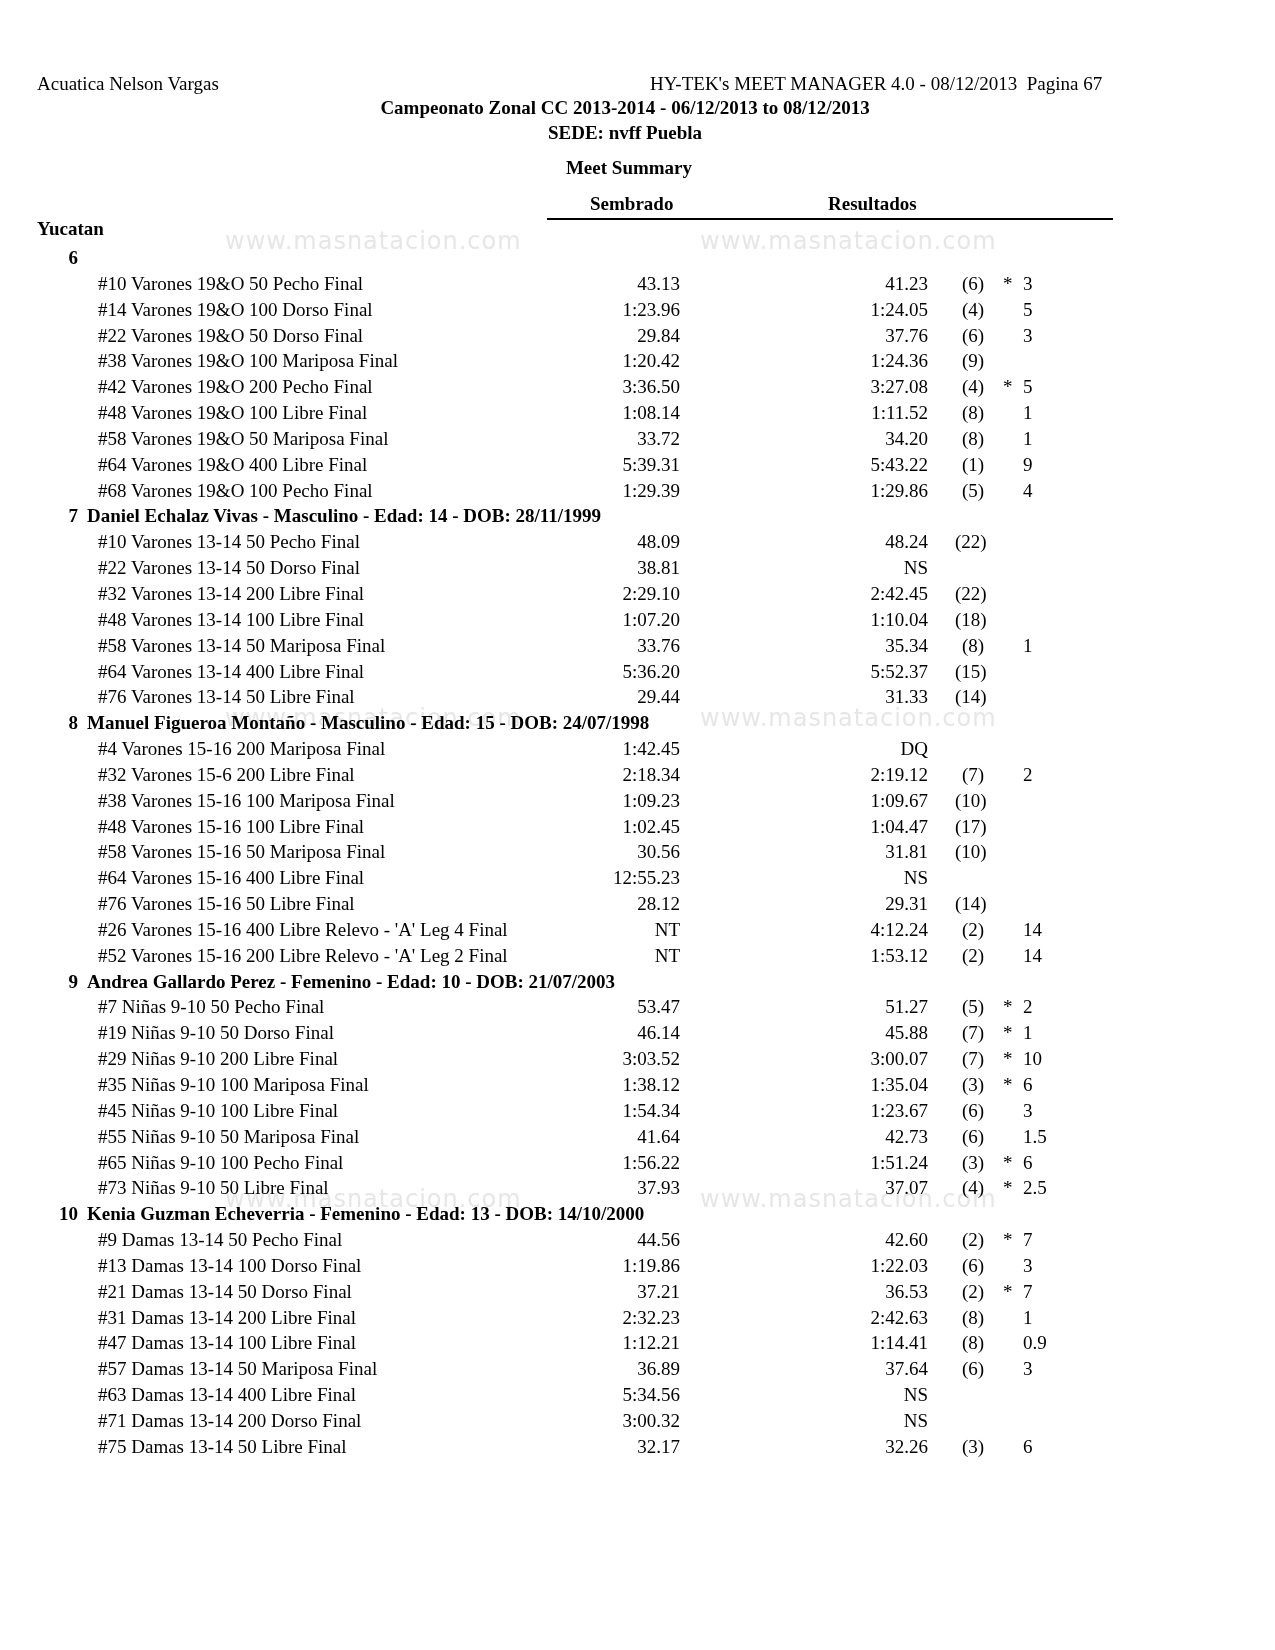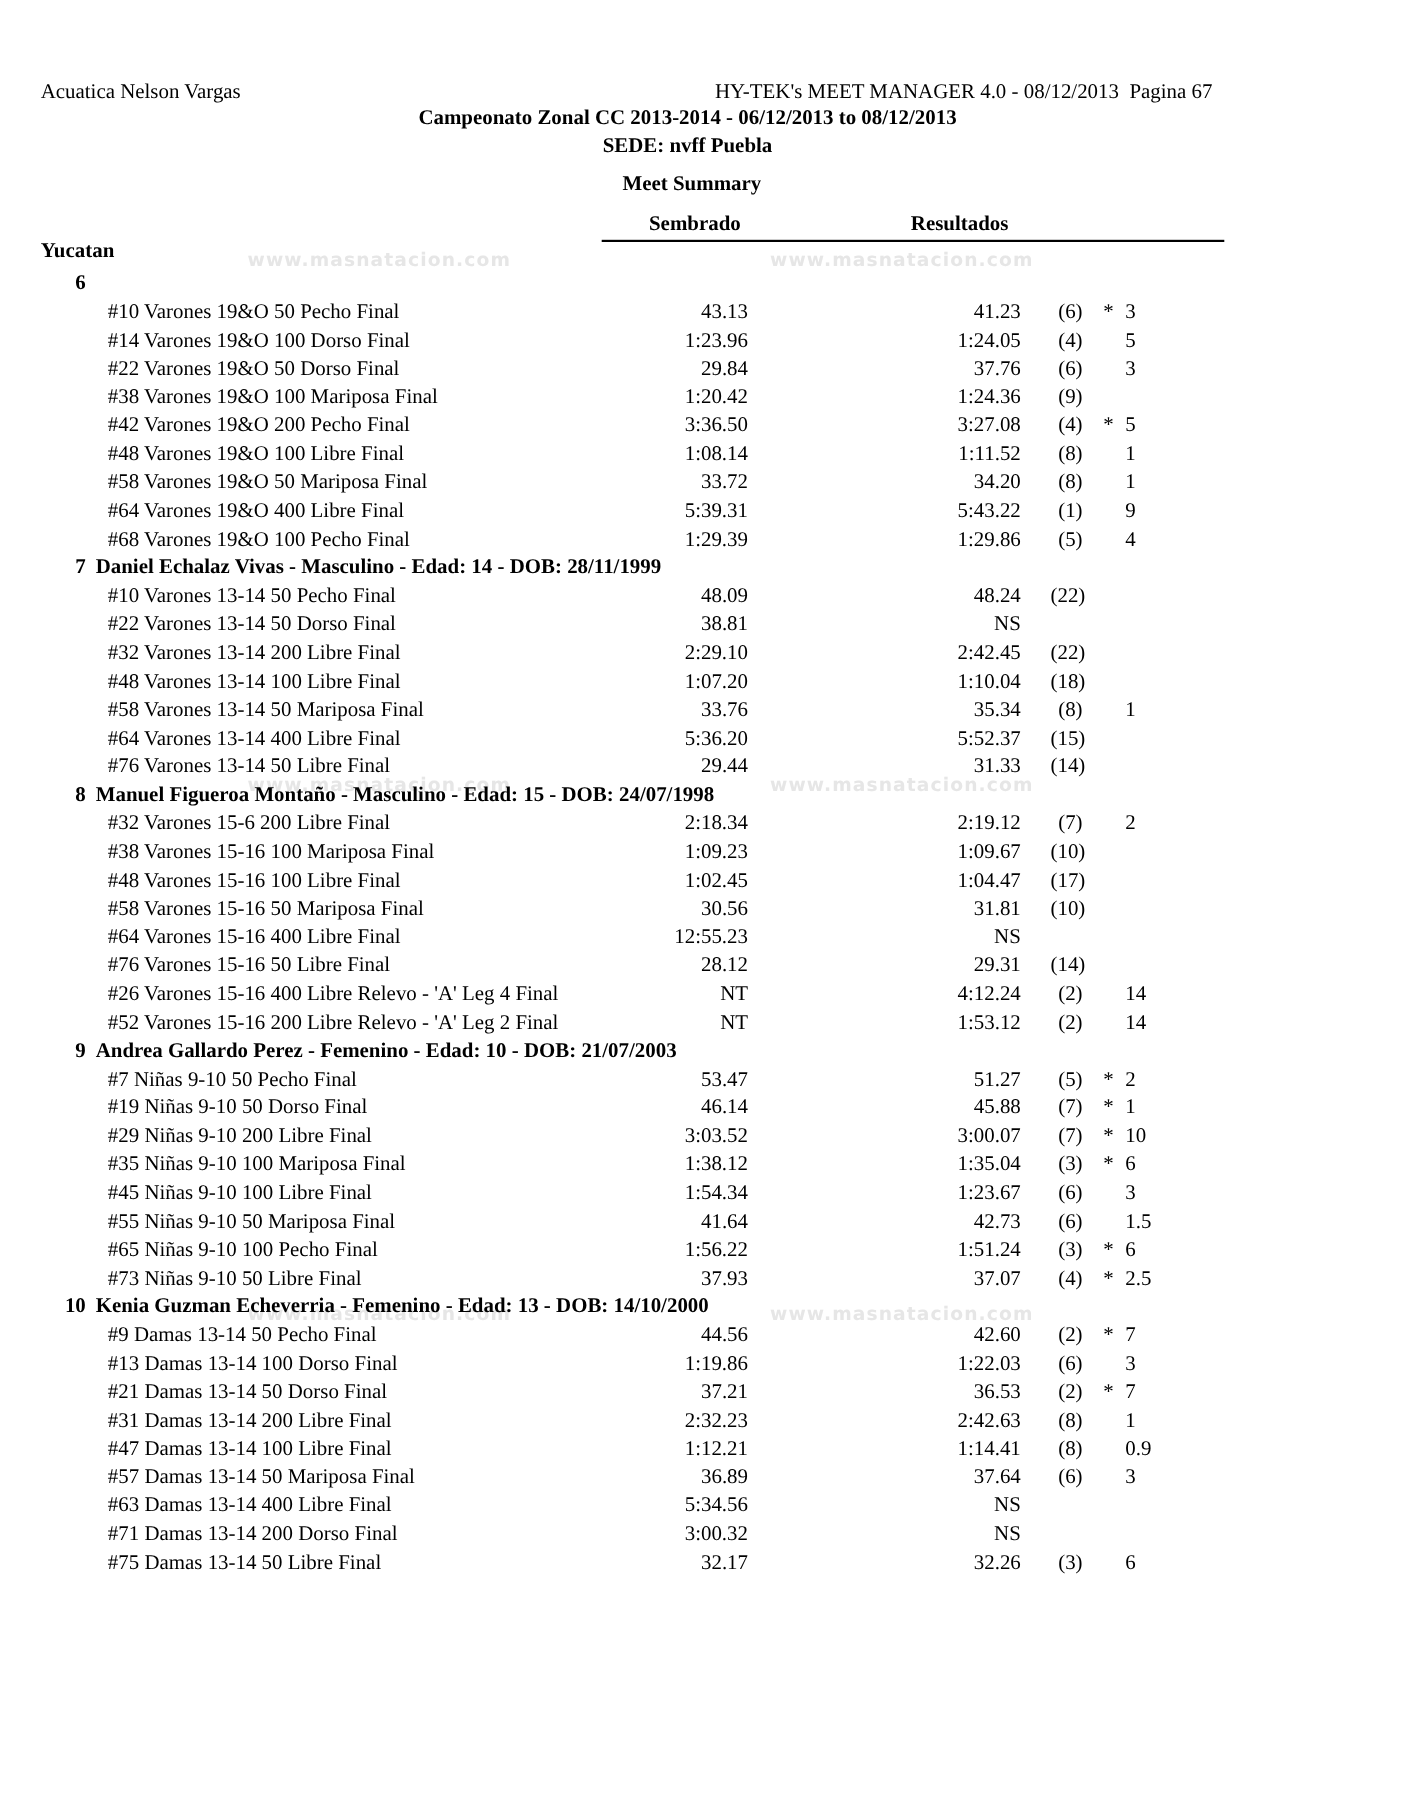--- a/index.html
+++ b/index.html
@@ -13,22 +13,22 @@
   .title { position: absolute; left: 0; width: 1260px; text-align: center; font-weight: bold; }
   .t1 { top: 97px; left: -1px; width: 1252px; }
   .t2 { top: 122px; left: -1px; width: 1252px; }
   .t3 { top: 157px; left: 3px; width: 1252px; }
   .col-head { position: absolute; top: 193px; font-weight: bold; }
   .ch-seed { left: 590px; }
   .ch-res { left: 828px; }
   .rule { position: absolute; top: 218px; left: 547px; width: 566px; height: 2px; background: #000; }
   .team { position: absolute; left: 37px; top: 218px; font-weight: bold; }
   .watermark {
-    position: absolute; font-family: "DejaVu Sans", sans-serif; font-weight: bold;
-    font-size: 17px; color: #e6e6e6; letter-spacing: 1px; pointer-events: none;
+    position: absolute; font-family: "DejaVu Sans", sans-serif; font-weight: normal;
+    font-size: 24px; color: #e6e6e6; letter-spacing: 1px; pointer-events: none;
   }
   #rows { position: absolute; left: 0; top: 247px; width: 1275px; }
   .row { position: relative; height: 25.85px; white-space: nowrap; }
   .athlete { font-weight: bold; }
   .ath-num { position: absolute; right: 1197px; text-align: right; }
   .ath-name { position: absolute; left: 87px; }
   .ev-name { position: absolute; left: 98px; }
   .seed { position: absolute; right: 595px; text-align: center; }
   .result { position: absolute; right: 347px; text-align: right; }
   .place { position: absolute; left: 955px; }
@@ -192,20 +192,28 @@
       <span class="result">31.33</span>
       <span class="place wide">(14)</span>
       <span class="star"></span>
       <span class="pts"></span>
     </div>
     <div class="row athlete">
       <span class="ath-num">8</span>
       <span class="ath-name">Manuel Figueroa Montaño - Masculino - Edad: 15 - DOB: 24/07/1998</span>
     </div>
     <div class="row">
+      <span class="ev-name">#4 Varones 15-16 200 Mariposa Final</span>
+      <span class="seed">1:42.45</span>
+      <span class="result">DQ</span>
+      <span class="place" style="left: 962px;"></span>
+      <span class="star"></span>
+      <span class="pts"></span>
+    </div>
+    <div class="row">
       <span class="ev-name">#32 Varones 15-6 200 Libre Final</span>
       <span class="seed">2:18.34</span>
       <span class="result">2:19.12</span>
       <span class="place" style="left: 962px;">(7)</span>
       <span class="star"></span>
       <span class="pts">2</span>
     </div>
     <div class="row">
       <span class="ev-name">#38 Varones 15-16 100 Mariposa Final</span>
       <span class="seed">1:09.23</span>

